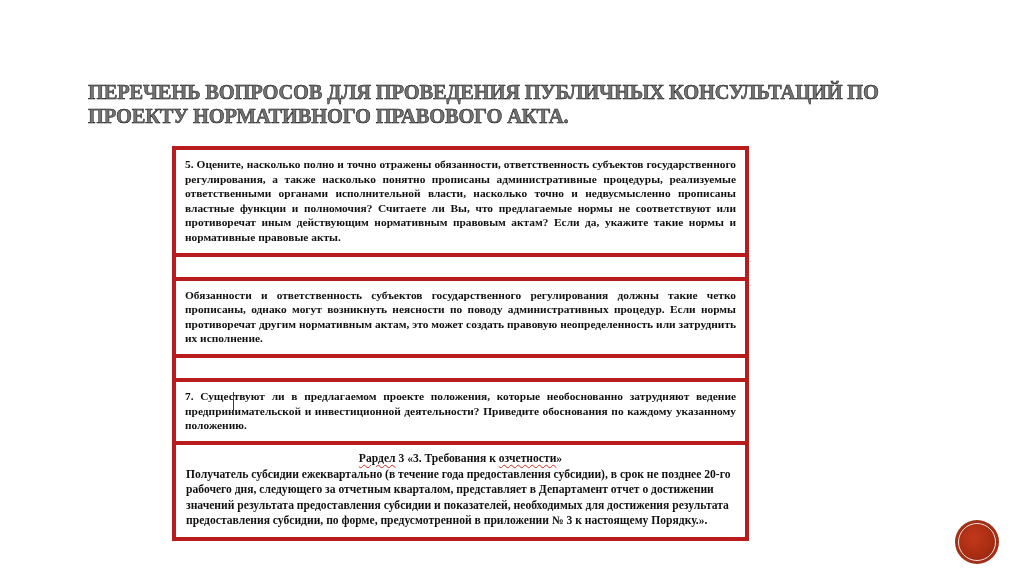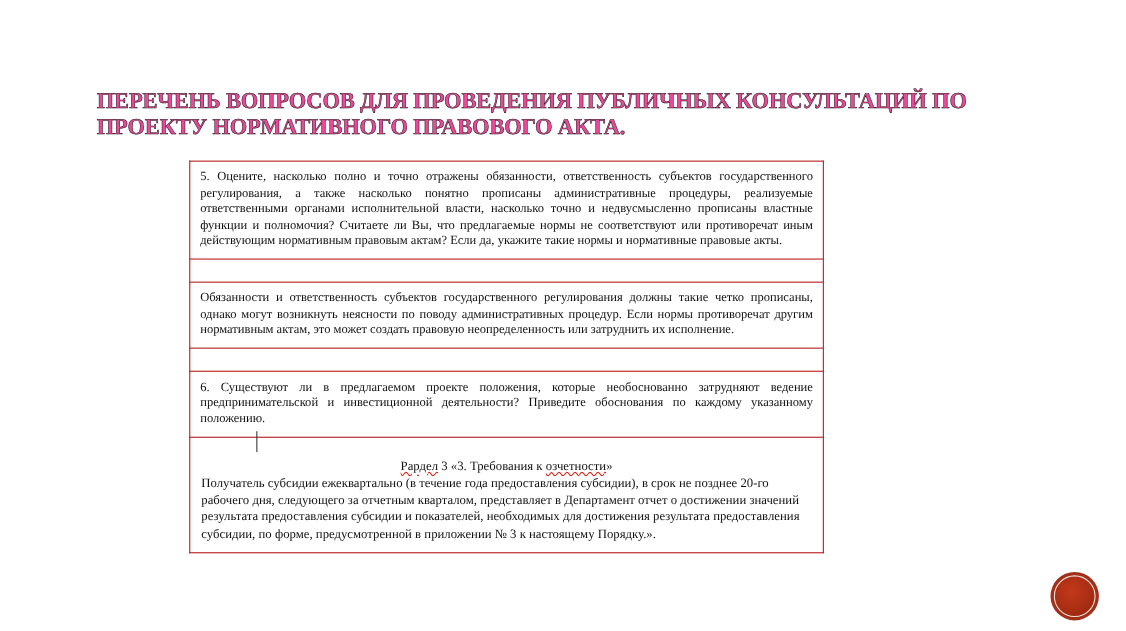--- a/index.html
+++ b/index.html
@@ -20,41 +20,42 @@
   #slide-title {
     position: absolute;
     left: 88px;
     top: 80px;
     width: 880px;
     font-family: "Liberation Serif", "DejaVu Serif", serif;
     font-weight: bold;
     font-size: 20.5px;
     line-height: 24px;
     letter-spacing: -0.2px;
-    color: #ec4899;
+    color: #737373;
     text-transform: uppercase;
     -webkit-text-stroke: 0.45px #0d0d0d;
   }
 
   
   #doc-table {
     position: absolute;
     left: 172px;
     top: 146px;
     width: 577px;
     border-collapse: collapse;
     background: #ffffff;
   }
   #doc-table td {
-    border: 1px solid #b91c1c;
+    border: 4px solid #b91c1c;
     padding: 7px 9px 8px 9px;
     vertical-align: top;
     font-size: 11.4px;
     line-height: 14.6px;
     color: #111111;
+    font-weight: bold;
   }
   .cell-text {
     margin: 0;
     text-align: justify;
     text-justify: inter-word;
   }
   .cell-text.last-line-left {
     text-align-last: left;
   }
 
@@ -66,21 +67,21 @@
     border-bottom: none;
     height: 5px;
     padding: 0;
   }
 
   
   .quote-cell {
     padding: 6px 10px 9px 10px !important;
   }
   .quote-heading {
-    margin: 12px 0 1px 0;
+    margin: 0 0 1px 0;
     text-align: center;
     font-size: 11.6px;
     line-height: 15px;
   }
   .quote-body {
     margin: 0;
     text-align: left;
     font-size: 11.6px;
     line-height: 15.4px;
   }
@@ -152,21 +153,21 @@
         <p class="cell-text last-line-left">Обязанности и ответственность субъектов государственного регулирования должны такие четко прописаны, однако могут возникнуть неясности по поводу административных процедур. Если нормы противоречат другим нормативным актам, это может создать правовую неопределенность или затруднить их исполнение.</p>
       </td>
     </tr>
 
     <tr class="spacer">
       <td></td>
     </tr>
 
     <tr>
       <td>
-        <p class="cell-text last-line-left">6. Существуют ли в предлагаемом проекте положения, которые необоснованно затрудняют ведение предпринимательской и инвестиционной деятельности? Приведите обоснования по каждому указанному положению.</p>
+        <p class="cell-text last-line-left">7. Существуют ли в предлагаемом проекте положения, которые необоснованно затрудняют ведение предпринимательской и инвестиционной деятельности? Приведите обоснования по каждому указанному положению.</p>
       </td>
     </tr>
 
     <tr>
       <td class="quote-cell">
         <p class="quote-heading">
           <span class="misspelled">Рардел</span><span> 3 «3. Требования к </span><span class="misspelled">озчетности</span><span>»</span>
         </p>
         <p class="quote-body">Получатель субсидии ежеквартально (в течение года предоставления субсидии), в срок не позднее 20-го рабочего дня, следующего за отчетным кварталом, представляет в Департамент отчет о достижении значений результата предоставления субсидии и показателей, необходимых для достижения результата предоставления субсидии, по форме, предусмотренной в приложении № 3 к настоящему Порядку.».</p>
       </td>

